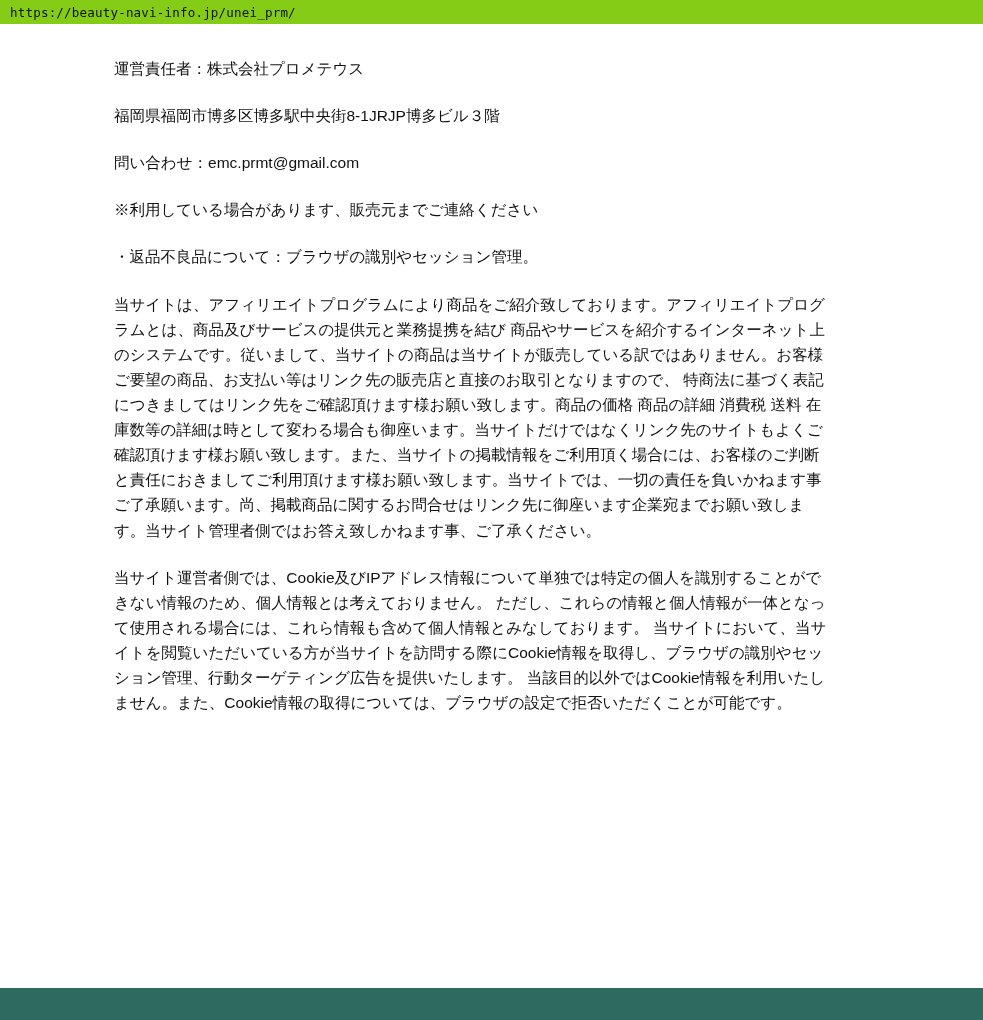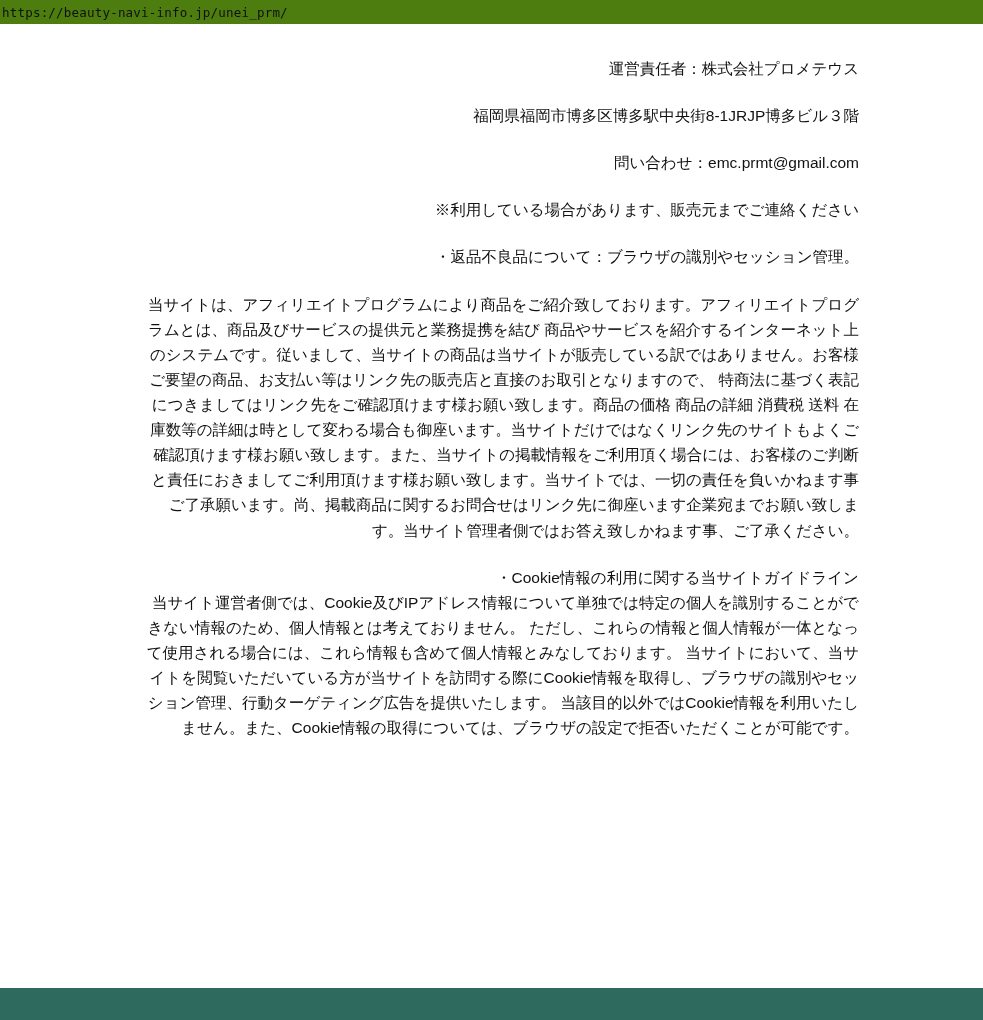--- a/index.html
+++ b/index.html
@@ -11,24 +11,24 @@
     height: 1020px;
     background: #ffffff;
     font-family: "Liberation Sans", sans-serif;
     overflow: hidden;
     position: relative;
   }
 
   
   .urlbar {
     height: 24px;
-    background: #4d7c0f;
+    background: #84cc16;
     display: flex;
     align-items: center;
-    padding: 0 2px;
+    padding: 0 10px;
     box-sizing: border-box;
   }
   .urlbar .url-text {
     font-family: "DejaVu Sans Mono", monospace;
     font-size: 12.5px;
     color: #111111;
     letter-spacing: 0.2px;
     white-space: nowrap;
   }
 
@@ -37,24 +37,23 @@
     position: absolute;
     top: 24px;
     left: 0;
     right: 0;
     bottom: 0;
     background: #ffffff;
   }
 
   .content {
     position: absolute;
-    left: 146px;
+    left: 114px;
     top: 32px;
     width: 713px;
-    text-align: right;
   }
 
   .para {
     font-size: 15.5px;
     line-height: 1.62;
     color: #111111;
     margin: 0 0 22px 0;
     font-family: "Liberation Sans", sans-serif;
   }
   .para.block {
@@ -105,21 +104,20 @@
   <div class="content">
 
     <p class="para">運営責任者：株式会社プロメテウス</p>
     <p class="para">福岡県福岡市博多区博多駅中央街8-1JRJP博多ビル３階</p>
     <p class="para">問い合わせ：emc.prmt@gmail.com</p>
     <p class="para">※利用している場合があります、販売元までご連絡ください</p>
     <p class="para">・返品不良品について：ブラウザの識別やセッション管理。</p>
 
     <p class="para block">当サイトは、アフィリエイトプログラムにより商品をご紹介致しております。アフィリエイトプログラムとは、商品及びサービスの提供元と業務提携を結び 商品やサービスを紹介するインターネット上のシステムです。従いまして、当サイトの商品は当サイトが販売している訳ではありません。お客様ご要望の商品、お支払い等はリンク先の販売店と直接のお取引となりますので、 特商法に基づく表記につきましてはリンク先をご確認頂けます様お願い致します。商品の価格 商品の詳細 消費税 送料 在庫数等の詳細は時として変わる場合も御座います。当サイトだけではなくリンク先のサイトもよくご確認頂けます様お願い致します。また、当サイトの掲載情報をご利用頂く場合には、お客様のご判断と責任におきましてご利用頂けます様お願い致します。当サイトでは、一切の責任を負いかねます事ご了承願います。尚、掲載商品に関するお問合せはリンク先に御座います企業宛までお願い致します。当サイト管理者側ではお答え致しかねます事、ご了承ください。</p>
 
-    <p class="para heading-line">・Cookie情報の利用に関する当サイトガイドライン</p>
     <p class="para block">当サイト運営者側では、Cookie及びIPアドレス情報について単独では特定の個人を識別することができない情報のため、個人情報とは考えておりません。 ただし、これらの情報と個人情報が一体となって使用される場合には、これら情報も含めて個人情報とみなしております。 当サイトにおいて、当サイトを閲覧いただいている方が当サイトを訪問する際にCookie情報を取得し、ブラウザの識別やセッション管理、行動ターゲティング広告を提供いたします。 当該目的以外ではCookie情報を利用いたしません。また、Cookie情報の取得については、ブラウザの設定で拒否いただくことが可能です。</p>
 
   </div>
 
   <div class="footer-band">
     <div class="inner-strip"></div>
   </div>
 </div>
 
 </body></html>

